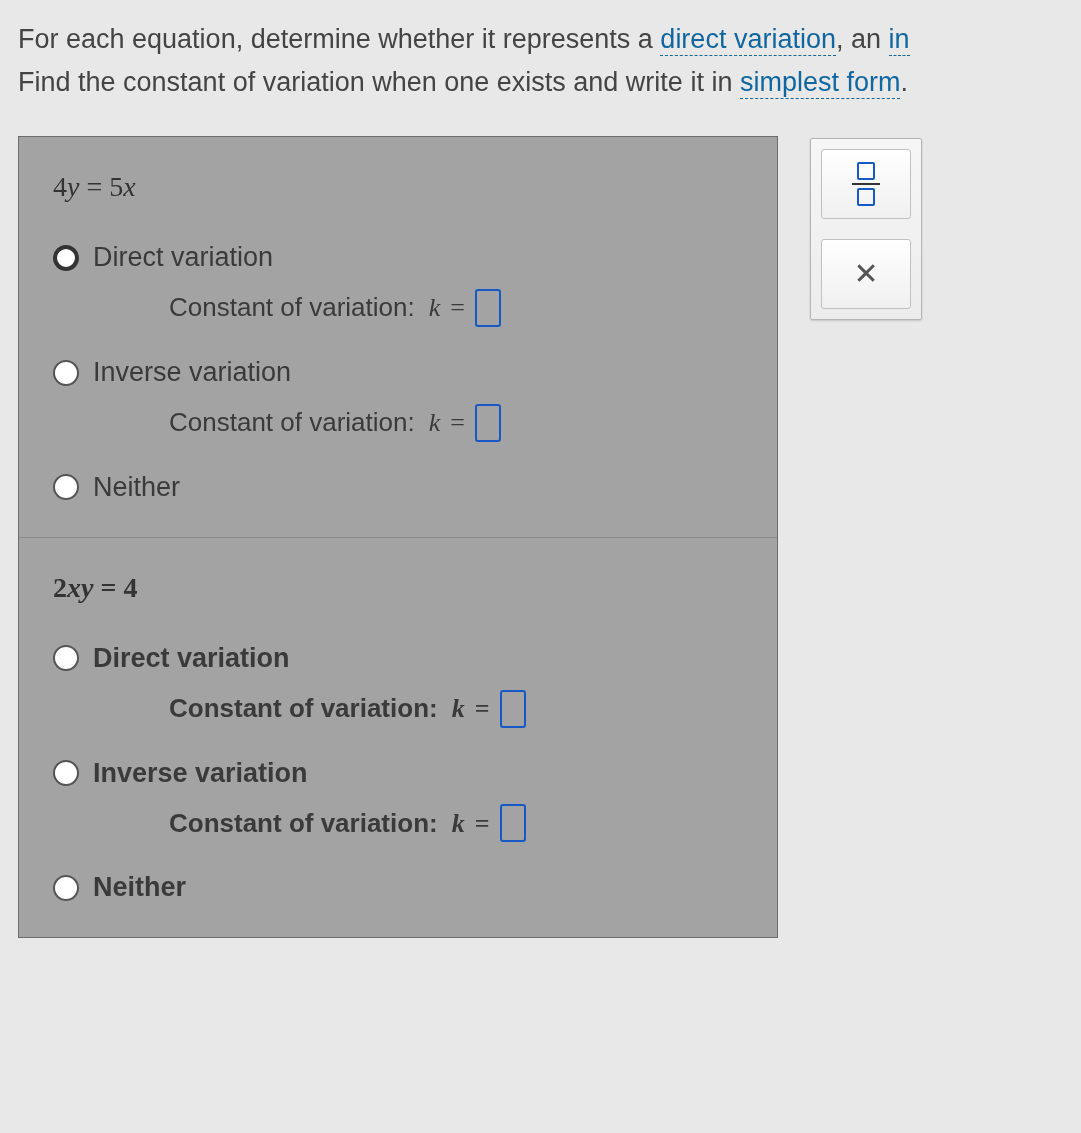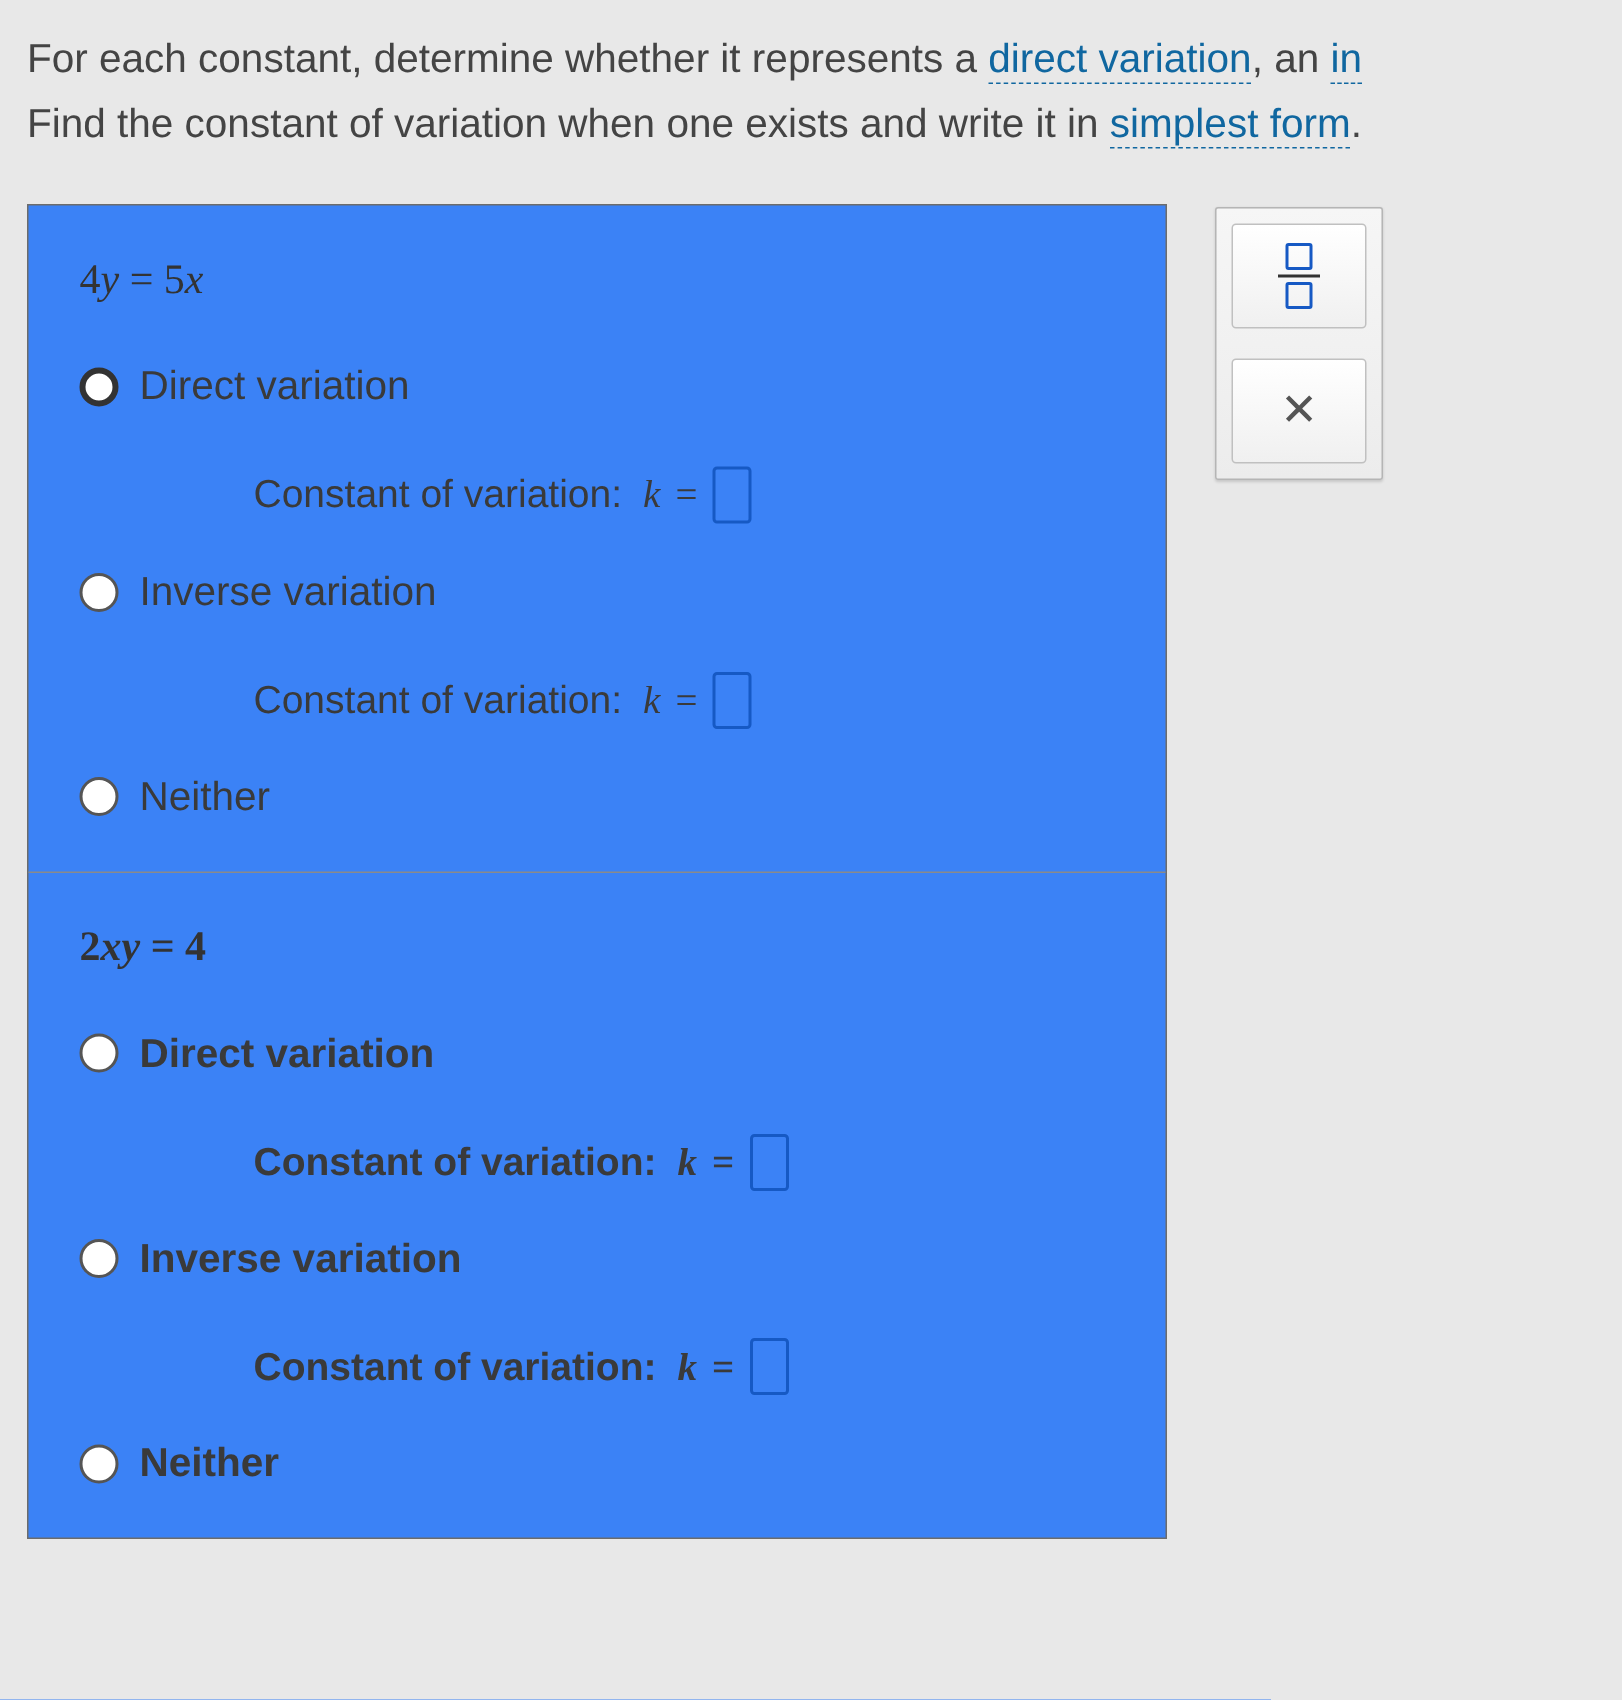--- a/index.html
+++ b/index.html
@@ -22,21 +22,21 @@
   .content-row {
     display: flex;
     align-items: flex-start;
     gap: 32px;
     margin-top: 32px;
   }
   .question-panel {
     border: 1.5px solid #6c6c6c;
     width: 760px;
     flex-shrink: 0;
-    background: #3b82f6;
+    background: #a3a3a3;
   }
   .q-section { border-bottom: 1.5px solid #8a8a8a; padding: 28px 34px; }
   .q-section:last-child { border-bottom: none; font-weight: bold; }
   .equation {
     font-family: "Times New Roman", serif;
     font-style: italic;
     font-size: 28px;
     color: #333;
     margin-bottom: 26px;
   }
@@ -56,21 +56,21 @@
     background: #fff;
     position: relative;
     flex-shrink: 0;
   }
   .radio.selected {
     border-width: 4px;
     border-color: #333;
     box-shadow: 0 0 0 2px #fff inset;
   }
   .const-row {
-    margin: 30px 0 0 116px;
+    margin: 8px 0 0 116px;
     font-size: 26px;
     color: #3a3a3a;
     display: flex;
     align-items: center;
     gap: 14px;
   }
   .k-eq {
     font-family: "Times New Roman", serif;
     font-style: italic;
     display: inline-flex;
@@ -121,21 +121,21 @@
   .x-mark {
     font-size: 30px;
     color: #555;
     font-weight: 400;
   }
 </style>
 </head>
 <body>
 
 <div class="instructions">
-  <span>For each constant, determine whether it represents a </span><span class="link">direct variation</span><span>, an </span><span class="link">in</span>
+  <span>For each equation, determine whether it represents a </span><span class="link">direct variation</span><span>, an </span><span class="link">in</span>
   <br>
   <span>Find the constant of variation when one exists and write it in </span><span class="link">simplest form</span><span>.</span>
 </div>
 
 <div class="content-row">
   <div class="question-panel">
 
     <div class="q-section">
       <div class="equation"><span class="num">4</span>y <span class="num">=</span> <span class="num">5</span>x</div>
 

